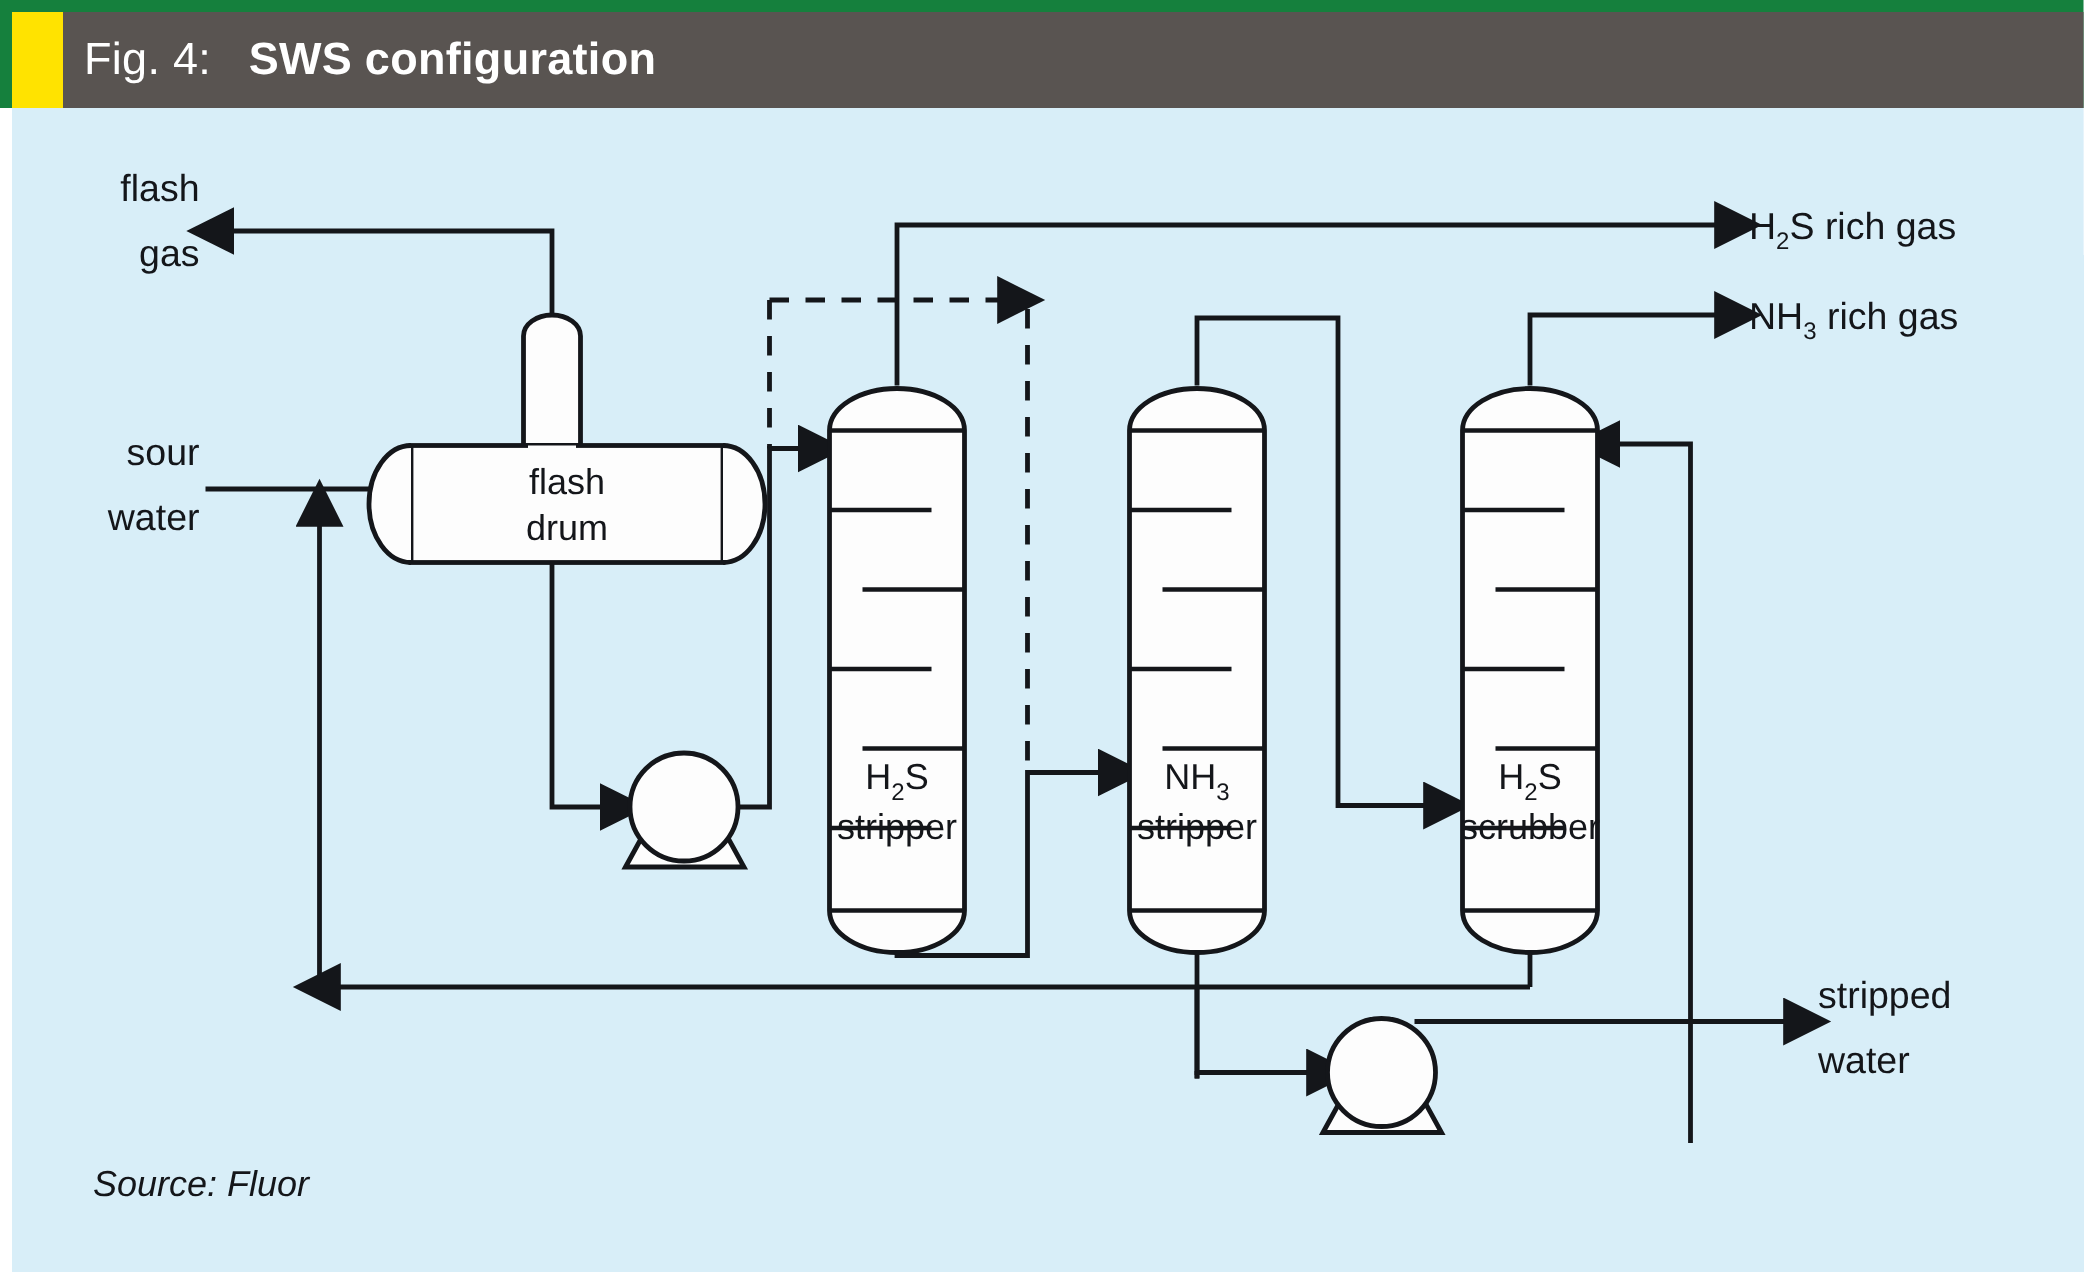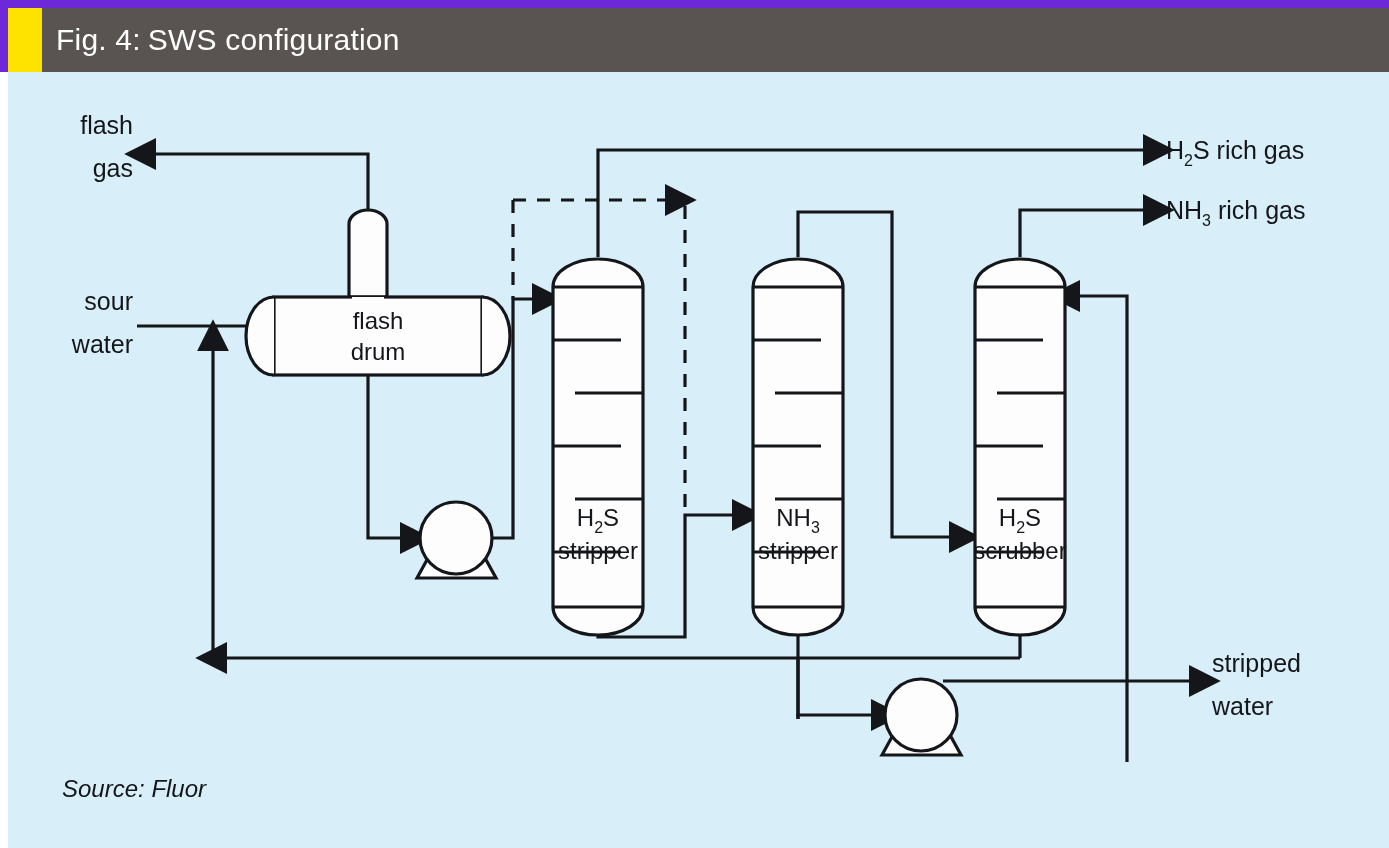--- a/index.html
+++ b/index.html
@@ -10,40 +10,40 @@
     overflow:hidden;
   }
   #figure{
     position:relative;
     width:1389px;height:848px;
     background:#ffffff;
   }
   
   .header-band{
     position:absolute;left:0;top:0;width:1389px;height:72px;
-    background:#6d28d9;
+    background:#15803d;
   }
   .header-gray{
     position:absolute;left:8px;top:8px;width:1381px;height:64px;
     background:#595451;
   }
   .header-yellow{
     position:absolute;left:8px;top:8px;width:34px;height:64px;
     background:#ffe300;
   }
   .header-title{
     position:absolute;left:56px;top:8px;height:64px;
     display:flex;align-items:center;
     color:#ffffff;
     font-size:30px;
     letter-spacing:.2px;
     white-space:nowrap;
   }
   .header-title .light{font-weight:400;}
-  .header-title .bold{font-weight:400;margin-left:7px;}
+  .header-title .bold{font-weight:700;margin-left:25px;}
   
   .canvas{
     position:absolute;left:8px;top:72px;
     width:1381px;height:776px;
     background:#d8eef8;
   }
   svg#flow{position:absolute;left:0;top:0;width:1381px;height:776px;}
   .vessel{fill:#fdfdfd;stroke:#14161a;stroke-width:3.2;}
   .tray{stroke:#14161a;stroke-width:3;}
   .pipe{stroke:#14161a;stroke-width:3.2;fill:none;}

